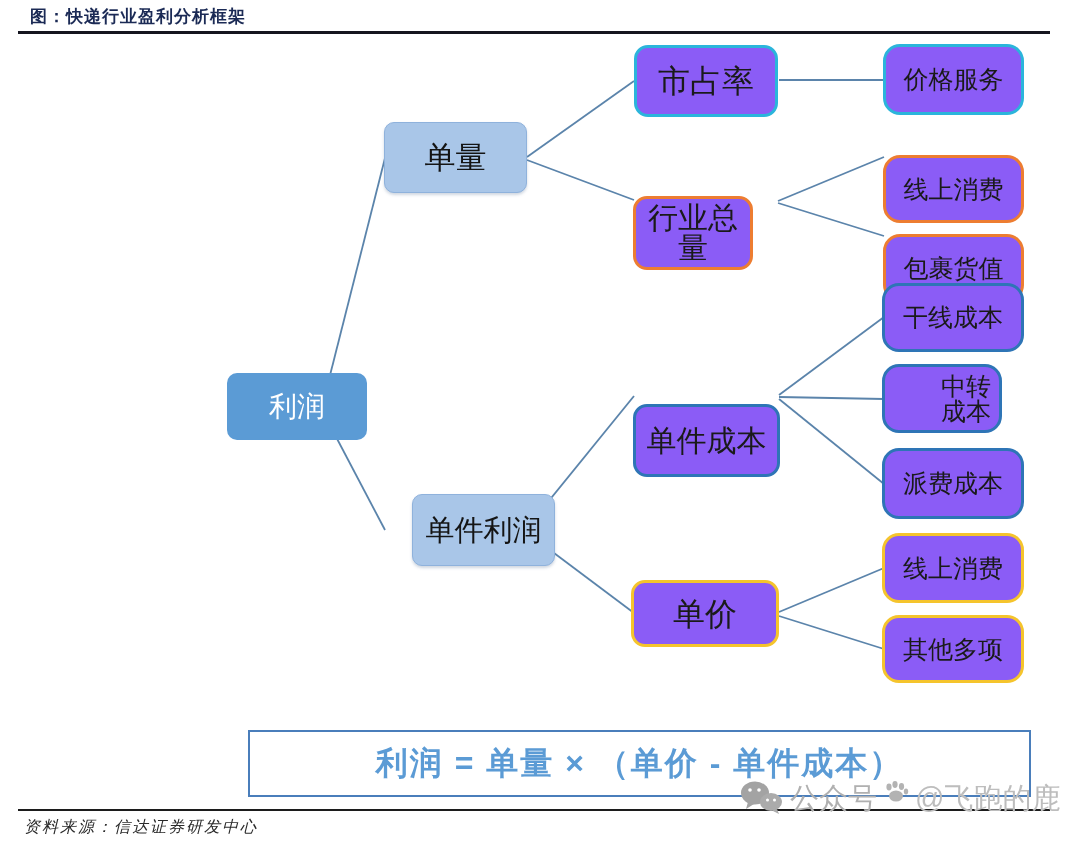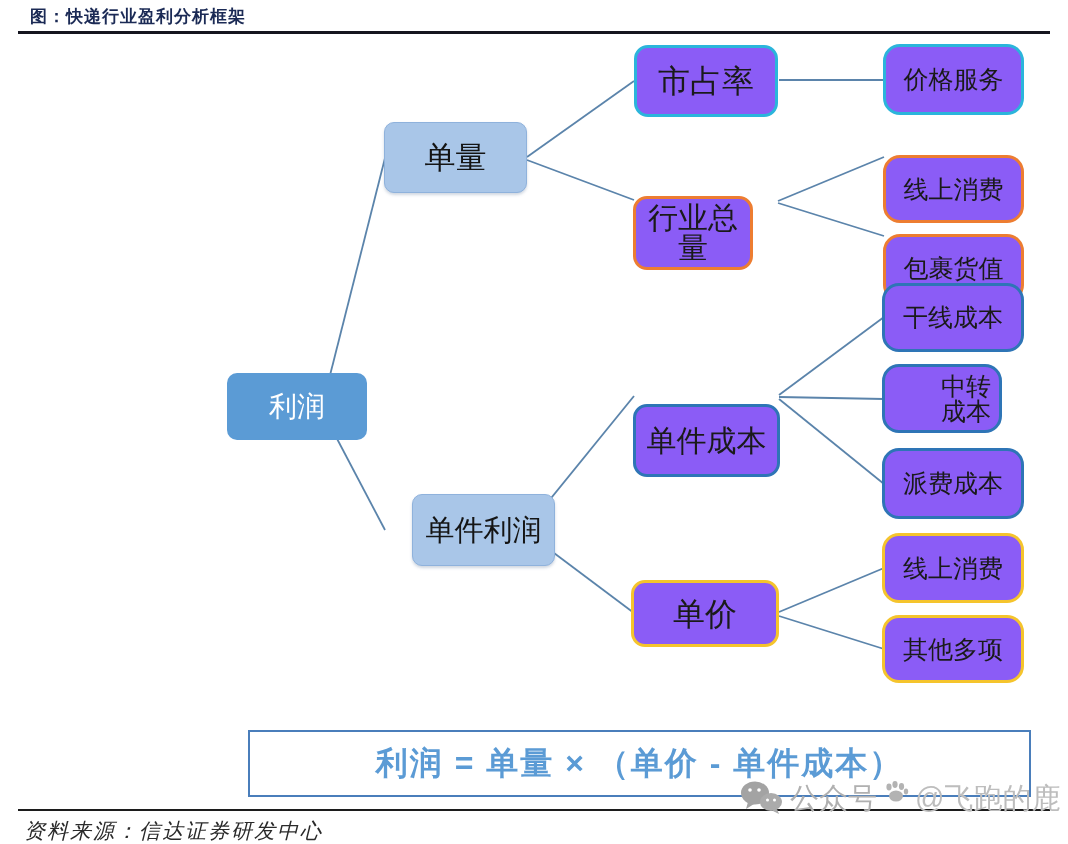--- a/index.html
+++ b/index.html
@@ -37,21 +37,21 @@
     box-sizing:border-box; border:2px solid #4A7EBB; background:#ffffff;
     display:flex; align-items:center; justify-content:center;
     color:var(--formula_text,#5B9BD5); font-weight:bold; font-size:32px; letter-spacing:2px;margin-top:28px;
   }
   .watermark {
     position:absolute; left:738px; top:779px; display:flex; align-items:flex-start;
     gap:6px; color:#b0b0b0; font-size:29px; white-space:nowrap;
   }
   .watermark .handle { color:#bdbdbd; }
   .source-line {
-    position:absolute; left:24px; top:817px; font-size:21px; color:#2a2a2a;
+    position:absolute; left:24px; top:817px; font-size:16px; color:#2a2a2a;
     font-style:italic; font-family:"Liberation Serif", serif; letter-spacing:2px;
   }
   .icon { display:inline-block; }
 </style>
 </head>
 <body>
 
 <div class="canvas">
 
   <div class="page-title">图：快递行业盈利分析框架</div>

